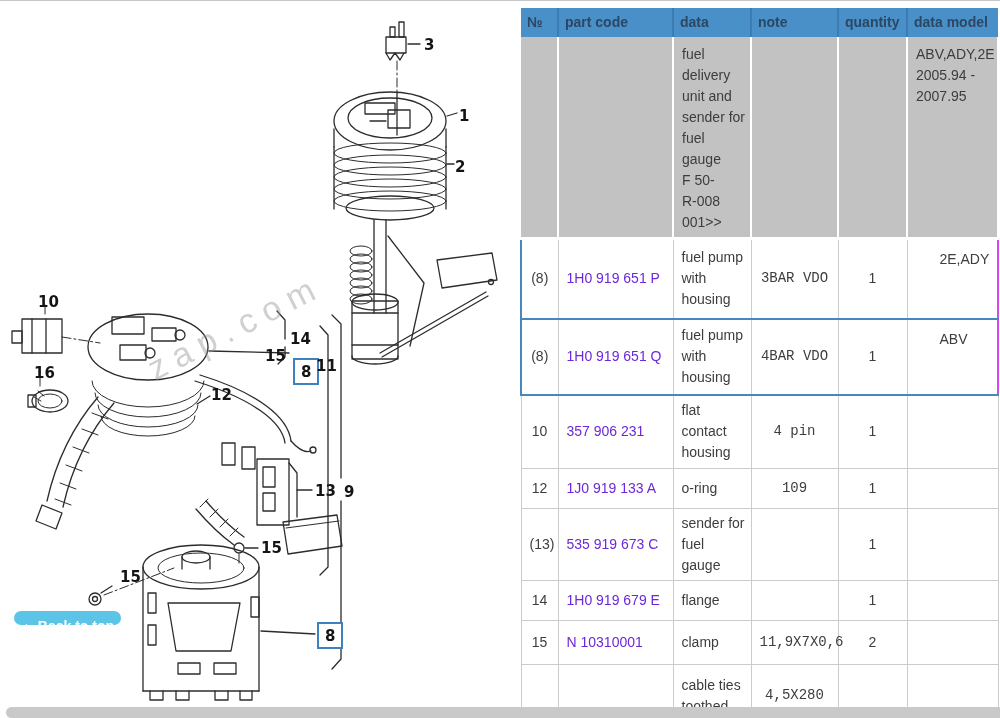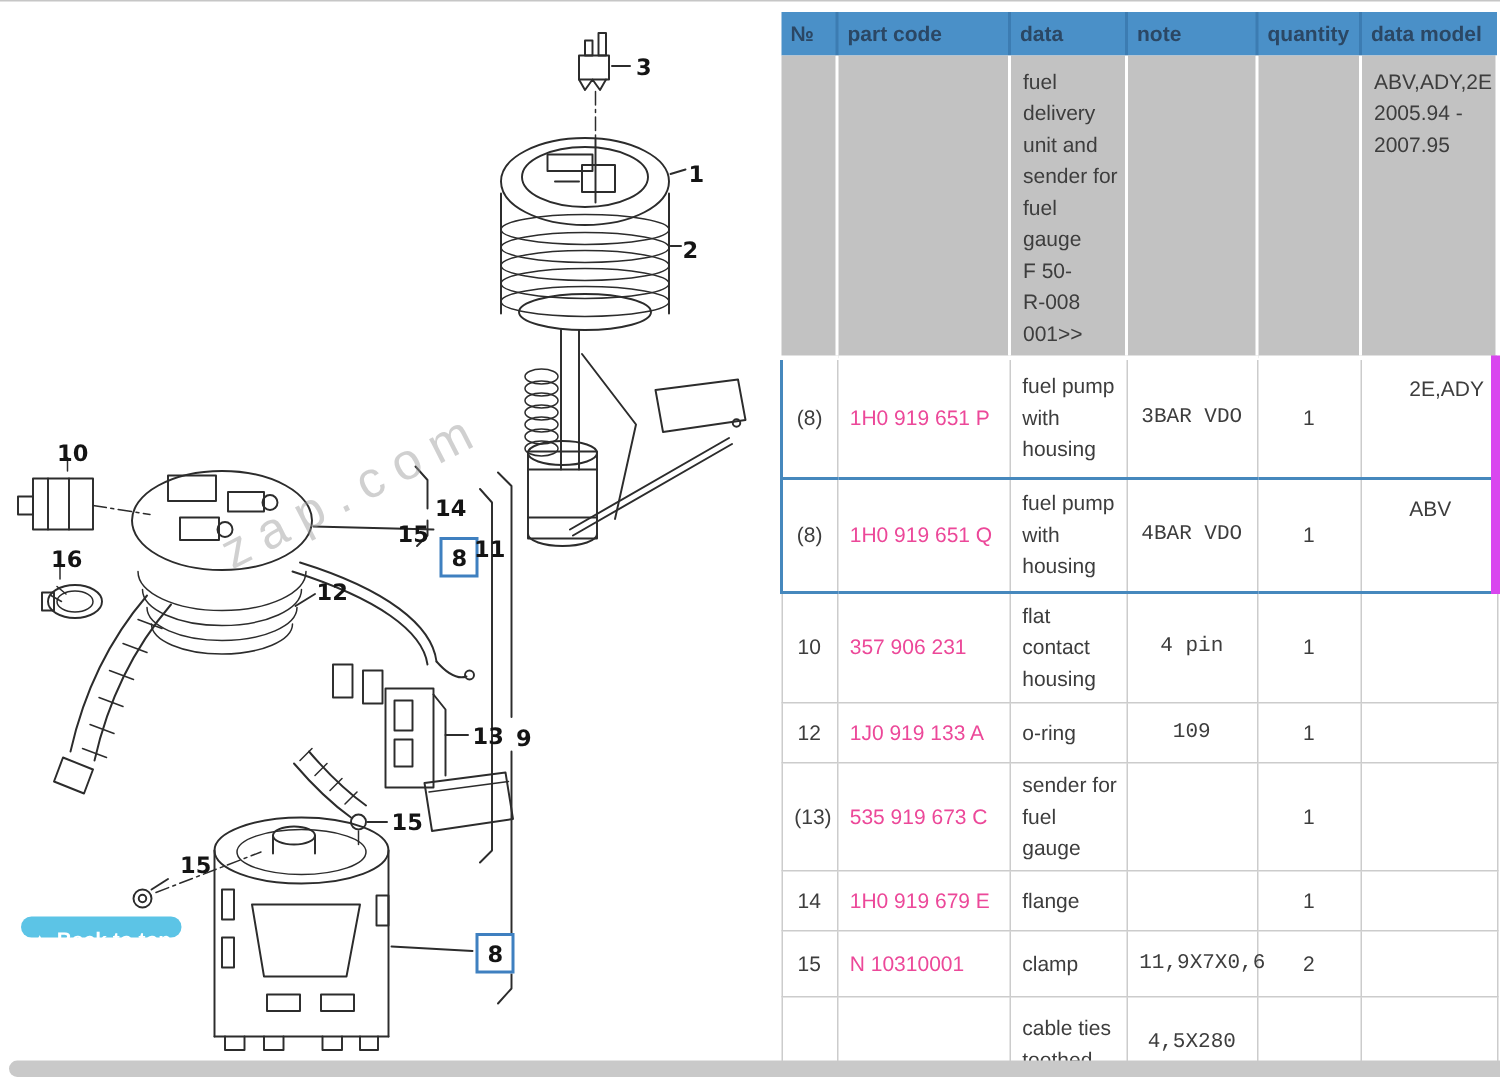--- a/index.html
+++ b/index.html
@@ -55,26 +55,26 @@
   .c-title{ white-space:pre-line; padding-right:2px !important; }
   .c-note { text-align:center;font-family:Liberation Mono, monospace; }
   .c-qty  { text-align:center; }
   .c-model{ white-space:pre-line; }
   tr.gray td {
     background:#c2c2c2; border-right:2px solid #fff; border-bottom:3px solid #fff;
     border-left:none; border-top:none; vertical-align:top; padding-top:7px;
   }
   tr.hl td { border-top:2px solid #4688bd; border-bottom:2px solid #4688bd; }
   tr.hl td:first-child { border-left:2px solid #4688bd; }
-  tr.hl td:last-child  { border-right:8px solid #d946ef;padding-left:32px; }
+  tr.hl td:last-child  { border-right:2px solid #d946ef;padding-left:32px; }
   tr.hl td.c-model, tr.norm td.c-model { vertical-align:top; padding-top:9px; }
   .r0 { height:199px; } .r1 { height:80px; } .r2 { height:76px; }
   .r3 { height:74px; }  .r4 { height:40px; } .r5 { height:72px; }
   .r6 { height:40px; }  .r7 { height:44px; } .r8 { height:62px; }
-  .plink { color:#ec4899; text-decoration:none; cursor:pointer; }
+  .plink { color:#6d28d9; text-decoration:none; cursor:pointer; }
   
   .hscroll {
     position:absolute; left:6px; right:0; bottom:0; height:11px;
     background:#c9c9c9; border-radius:6px 0 0 6px; z-index:5; cursor:pointer;
   }
 </style>
 </head>
 <body>
 
 <div class="page">

